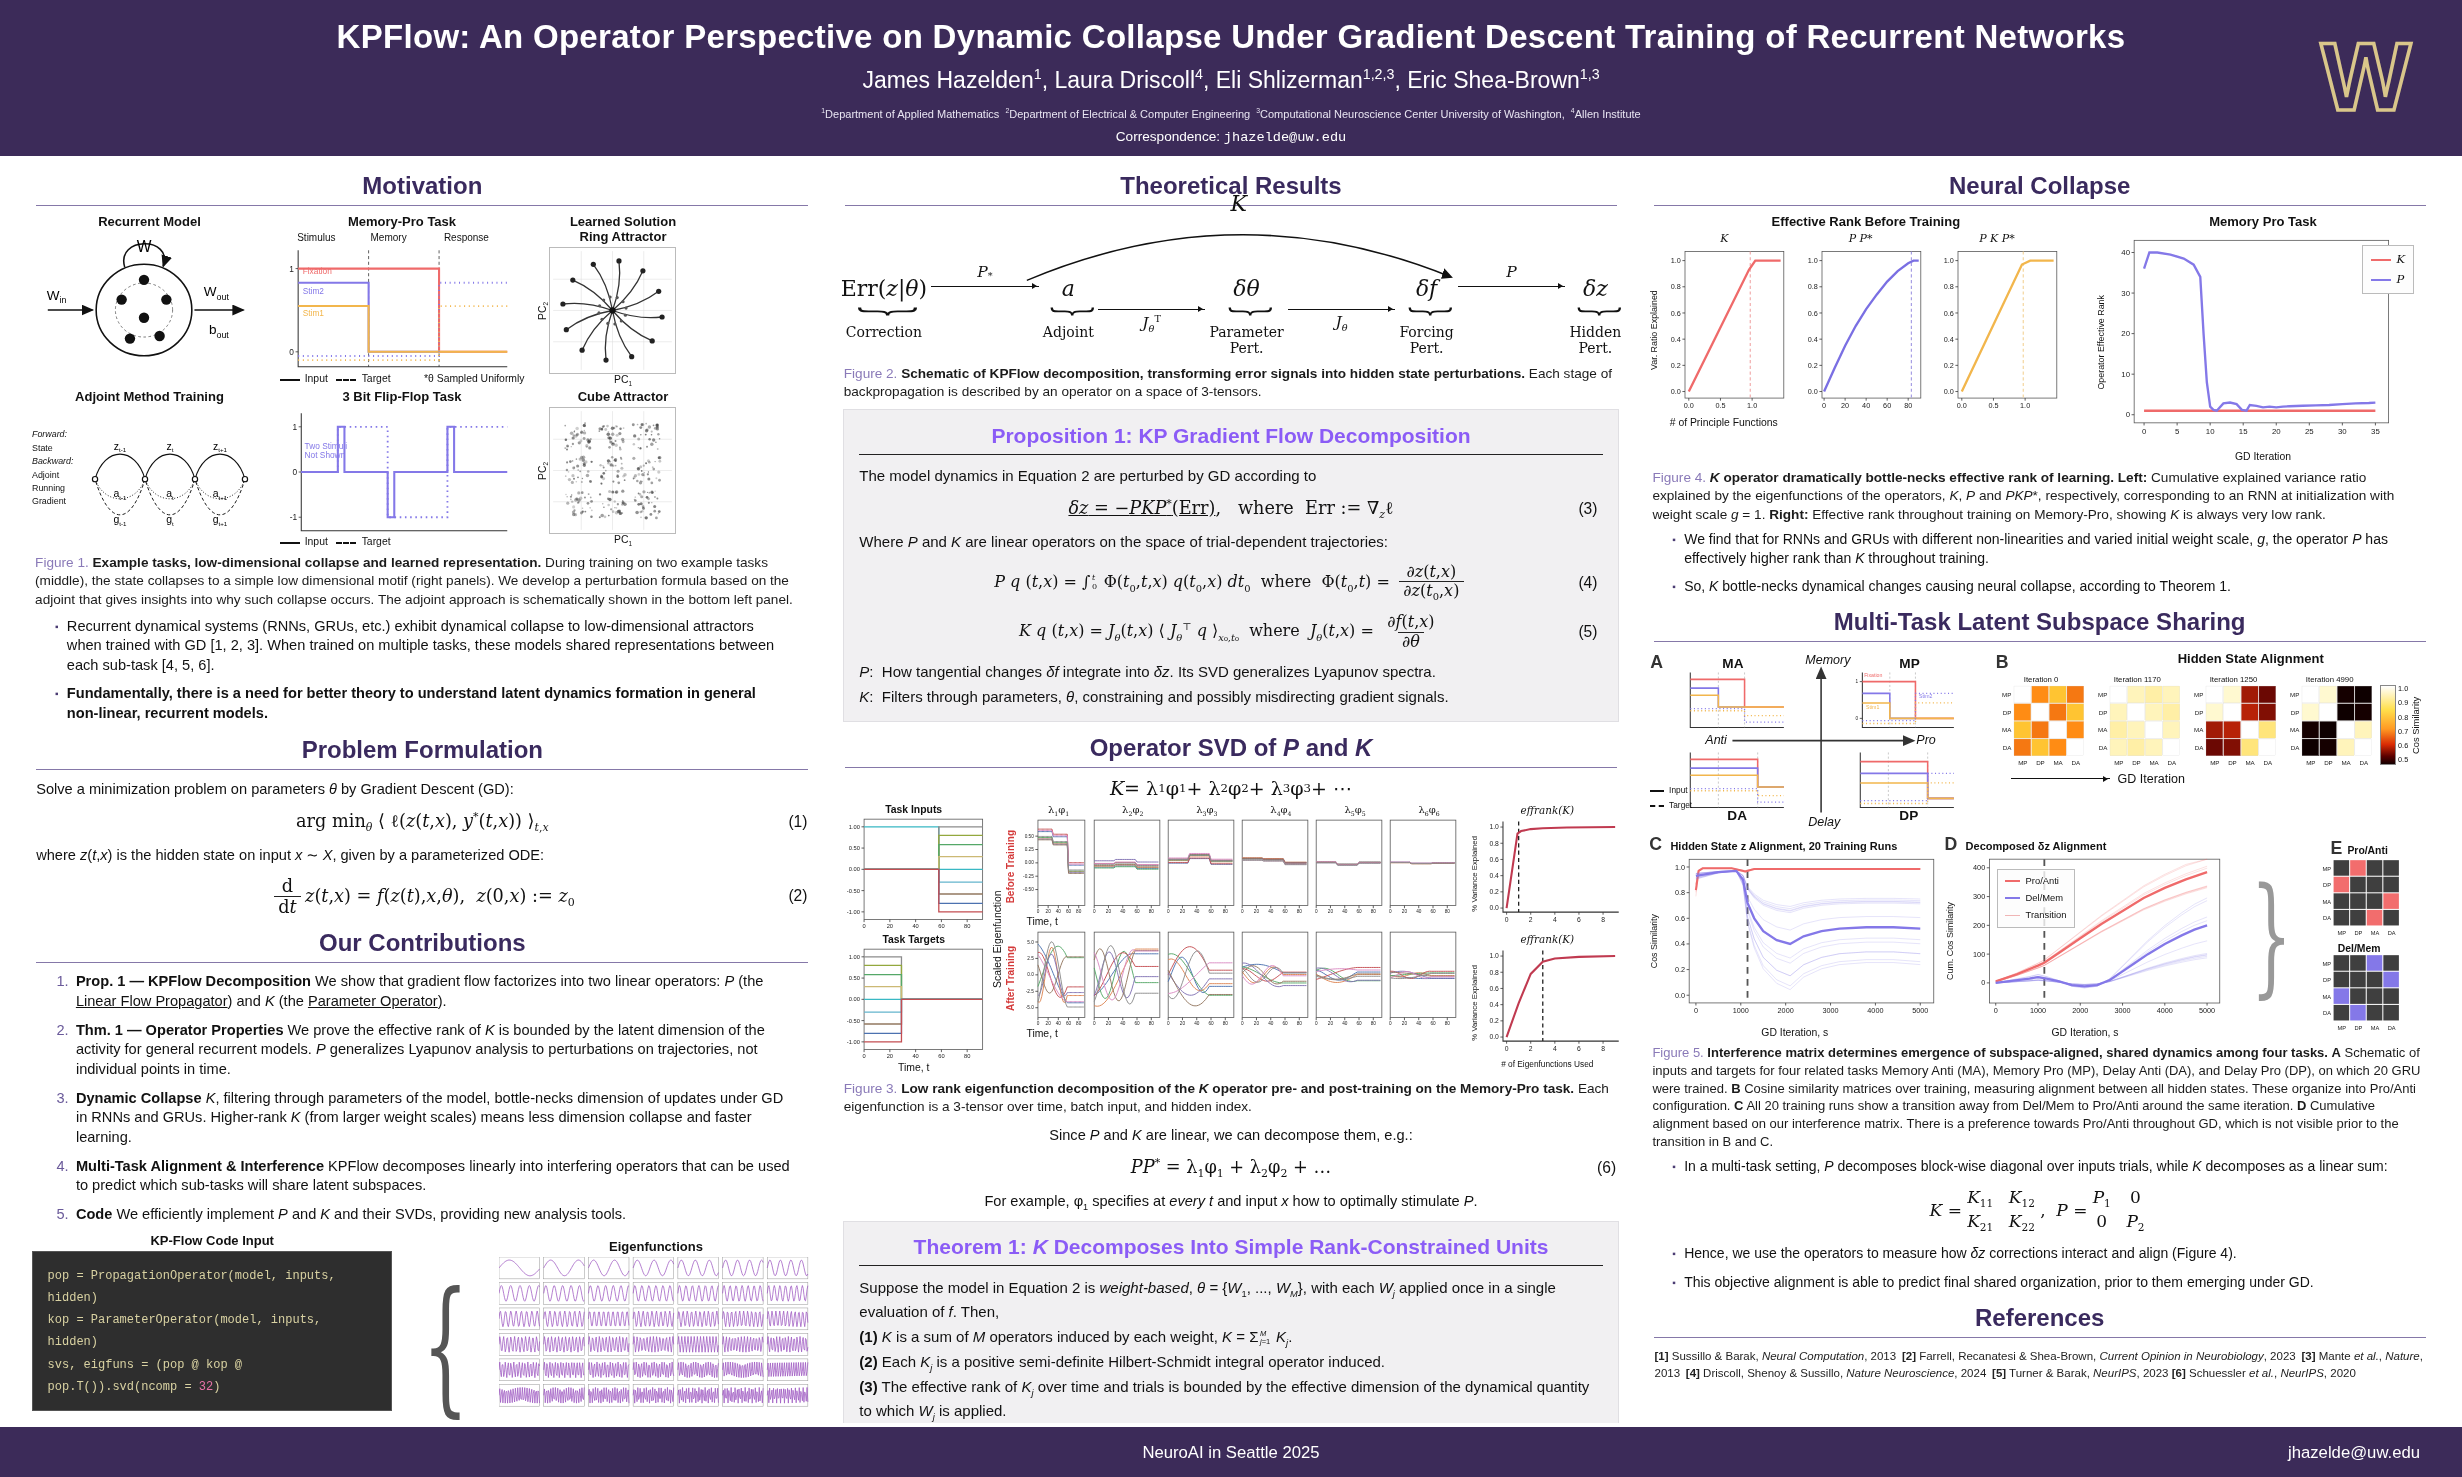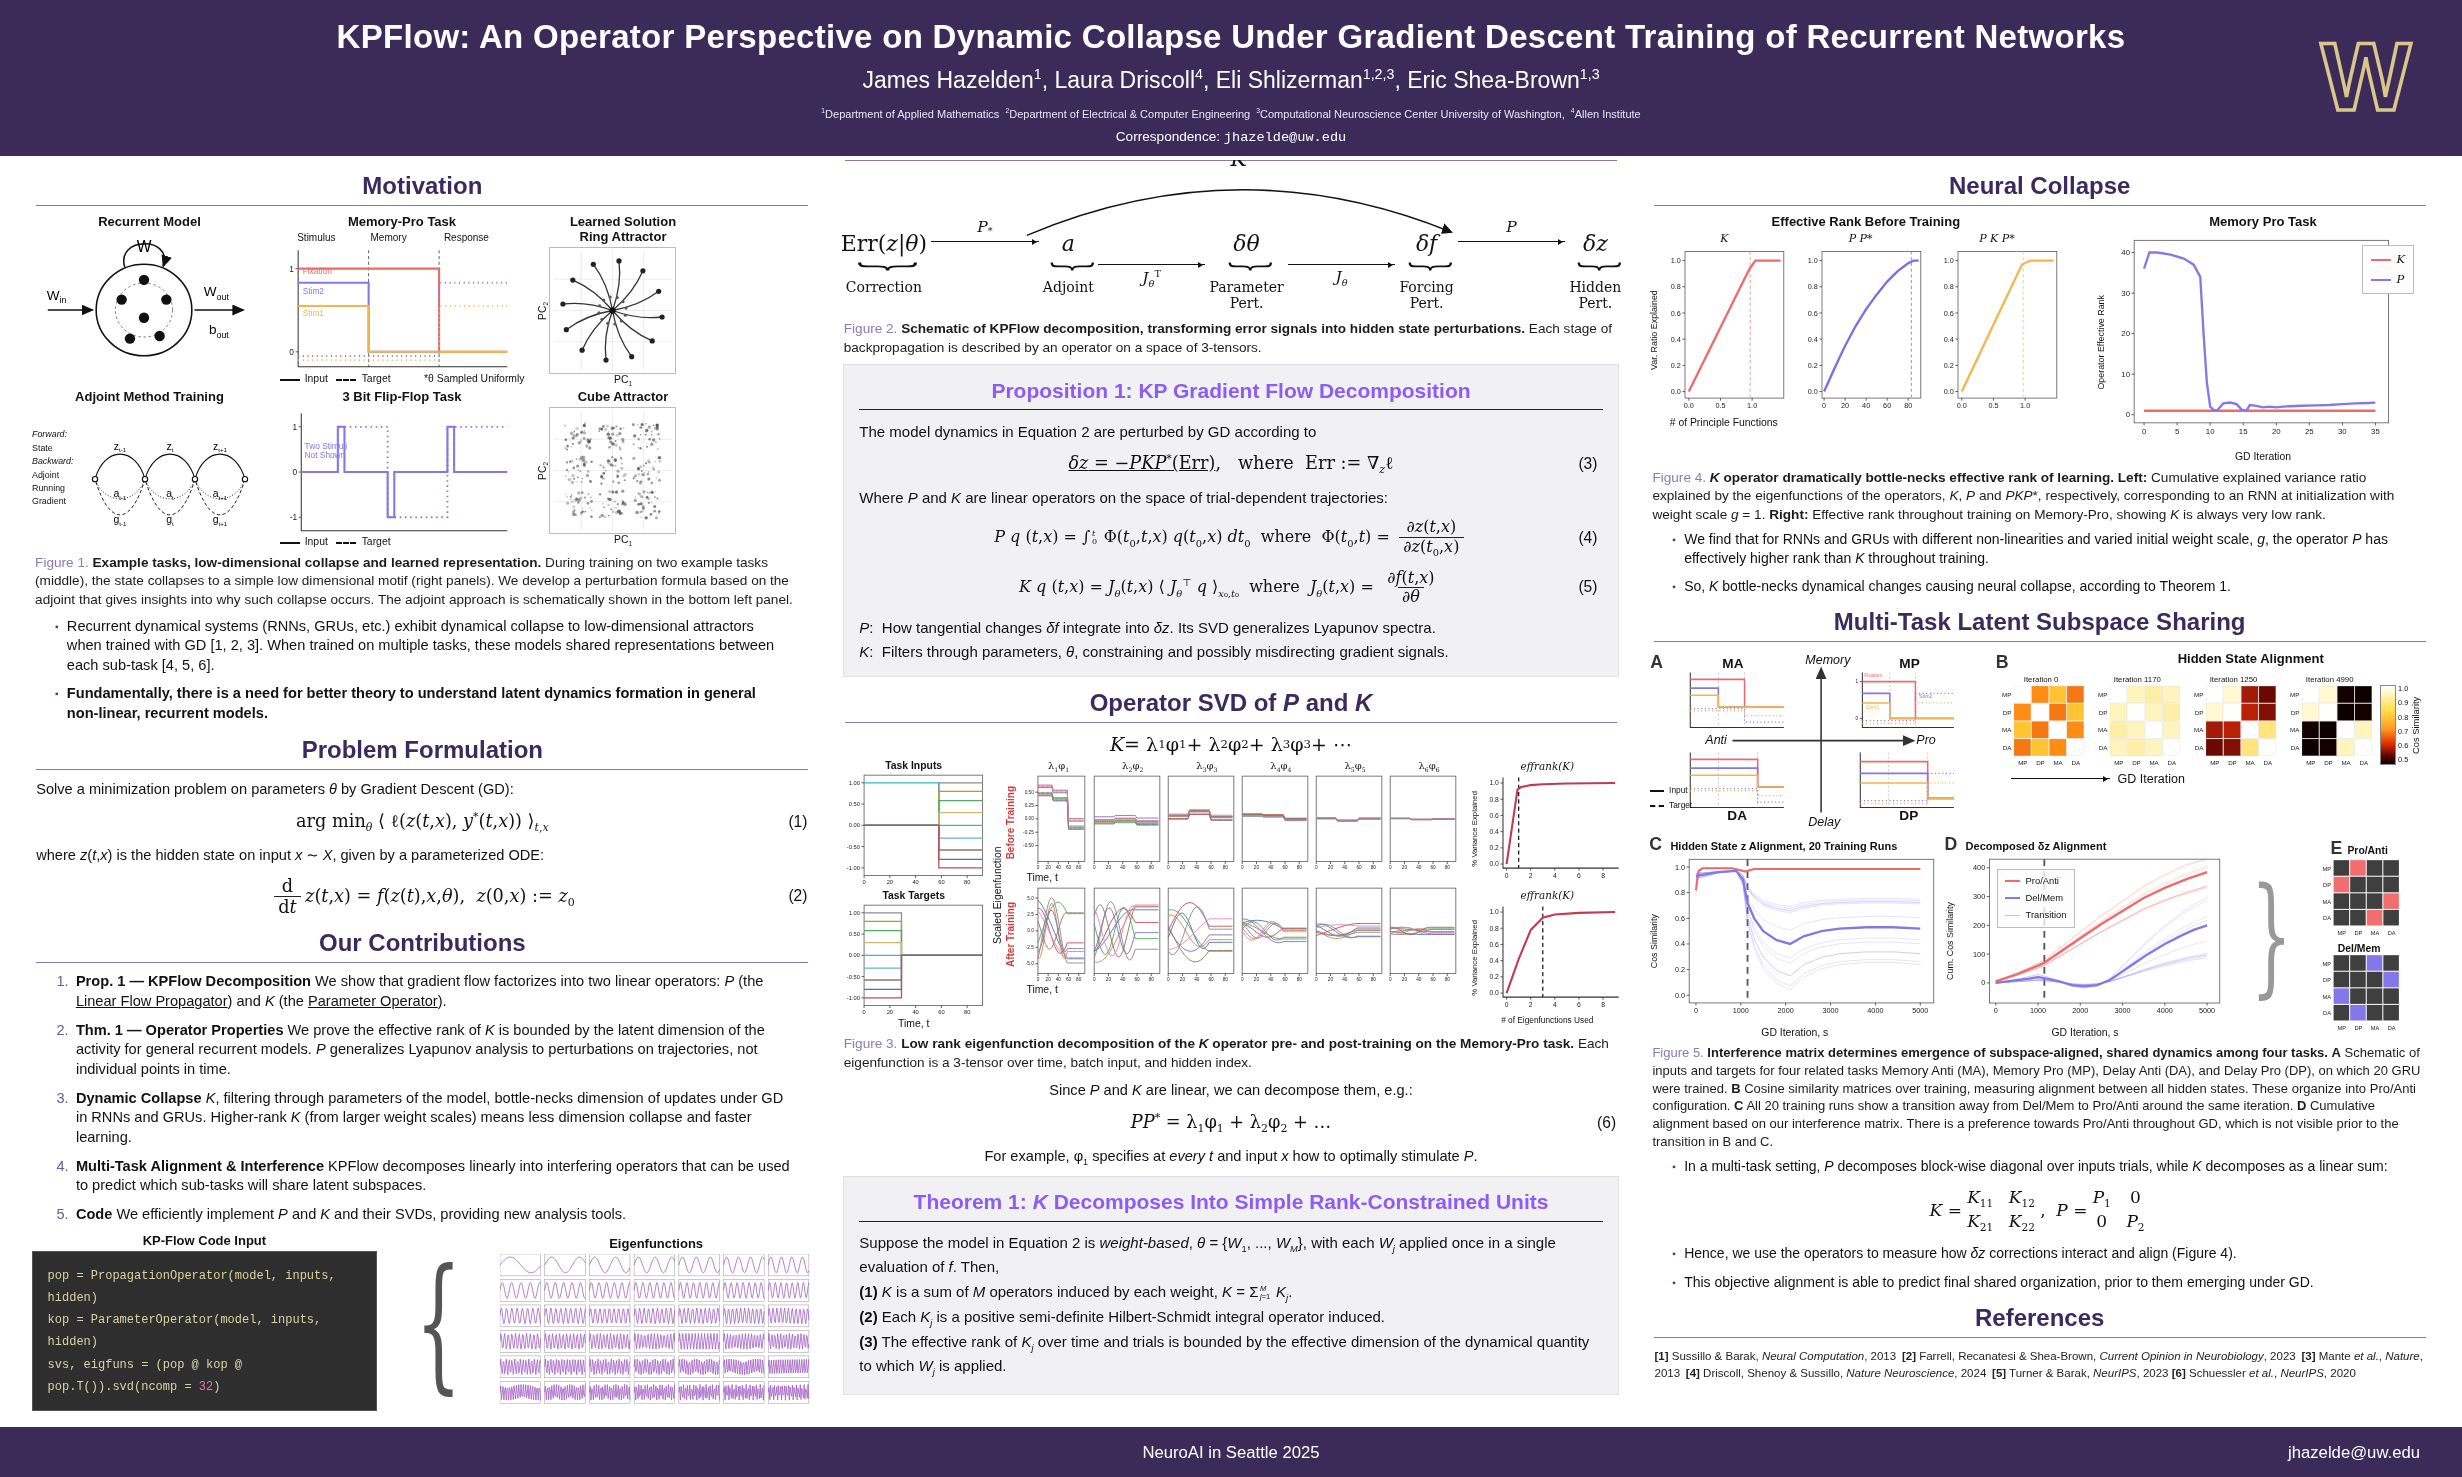--- a/index.html
+++ b/index.html
@@ -636,21 +636,21 @@
       <div class="nit">
           <span class="nnum">4.</span>
           <span><b>Multi-Task Alignment &amp; Interference</b> KPFlow decomposes linearly into interfering operators that can be used to predict which sub-tasks will share latent subspaces.</span>
         </div>
       <div class="nit">
           <span class="nnum">5.</span>
           <span><b>Code</b> We efficiently implement <i>P</i> and <i>K</i> and their SVDs, providing new analysis tools.</span>
         </div>
     </div>
 
-    <div style="display:flex;gap:15px;align-items:center;margin-top:9.4px">
+    <div style="display:flex;gap:7px;align-items:flex-end;margin-top:9.4px">
       <div style="flex:1.15">
         <div class="ftitle">KP-Flow Code Input</div>
         <div class="code">
           <div>pop = PropagationOperator(model, inputs, hidden)</div>
           <div>kop = ParameterOperator(model, inputs, hidden)</div>
           <div>svs, eigfuns = (pop @ kop @ pop.T()).svd(ncomp = <span class="num">32</span>)</div>
         </div>
       </div>
       <span class="bigbrace" style="font-size:146px;transform:scaleX(0.5);line-height:.9">{</span>
       <div style="flex:1">
@@ -739,20 +739,21 @@
               <rect x="430" y="245" width="78" height="42" fill="#fff" stroke="#999" stroke-width="1"></rect>
               <polyline points="430,266.0 431.5,256.2 433,280.9 434.5,253.0 436,270.9 437.5,271.5 439,252.7 440.5,280.8 442,256.8 443.5,265.3 445,276.3 446.5,251.0 448,278.6 449.5,261.8 451,259.8 452.5,279.6 454,251.4 455.5,274.7 457,267.4 458.5,255.2 460,281.1 461.5,253.8 463,269.5 464.5,272.8 466,252.1 467.5,280.4 469,257.9 470.5,263.9 472,277.3 473.5,250.9 475,277.8 476.5,263.2 478,258.6 479.5,280.2 481,251.8 482.5,273.5 484,268.8 485.5,254.3 487,281.1 488.5,254.7 490,268.1 491.5,274.0 493,251.6 494.5,279.9 496,259.1 497.5,262.5 499,278.2 500.5,250.9 502,276.8 503.5,264.6 505,257.4 506.5,280.6 508,252.3 " fill="none" stroke="#a05cc2" stroke-width="1.5"></polyline>
               <rect x="516" y="245" width="78" height="42" fill="#fff" stroke="#999" stroke-width="1"></rect>
               <polyline points="516,266.0 517.5,256.9 519,280.5 520.5,251.9 522,274.0 523.5,267.3 525,255.9 526.5,280.8 528,252.4 529.5,272.9 531,268.6 532.5,255.0 534,281.0 535.5,253.0 537,271.8 538.5,269.8 540,254.2 541.5,281.1 543,253.7 544.5,270.5 546,271.0 547.5,253.4 549,281.1 550.5,254.5 552,269.3 553.5,272.2 555,252.7 556.5,281.0 558,255.4 559.5,268.0 561,273.4 562.5,252.2 564,280.7 565.5,256.3 567,266.8 568.5,274.5 570,251.7 571.5,280.4 573,257.3 574.5,265.5 576,275.5 577.5,251.3 579,279.9 580.5,258.4 582,264.2 583.5,276.5 585,251.1 586.5,279.4 588,259.5 589.5,262.9 591,277.4 592.5,250.9 594,278.7 " fill="none" stroke="#a05cc2" stroke-width="1.5"></polyline>
             </svg></div>
       </div>
     </div>
   </div>
 
   <div class="col">
+    <div class="sec-title">Theoretical Results</div>
     <hr class="sec-rule">
 
     <div class="chart" style="position: relative; margin-top: 52px;">
         <div class="chain-arc"><svg viewBox="0 0 960 120" width="100%" height="100%" preserveAspectRatio="none">
     <defs>
               <marker id="ka" markerWidth="10" markerHeight="8" refX="6" refY="3.5" orient="auto">
                 <path d="M0,0 L8,3.5 L0,7 z" fill="#111"></path>
               </marker>
             </defs>
     <path d="M15 115 Q 480 -55 945 108" fill="none" stroke="#111" stroke-width="3" marker-end="url(#ka)"></path>

